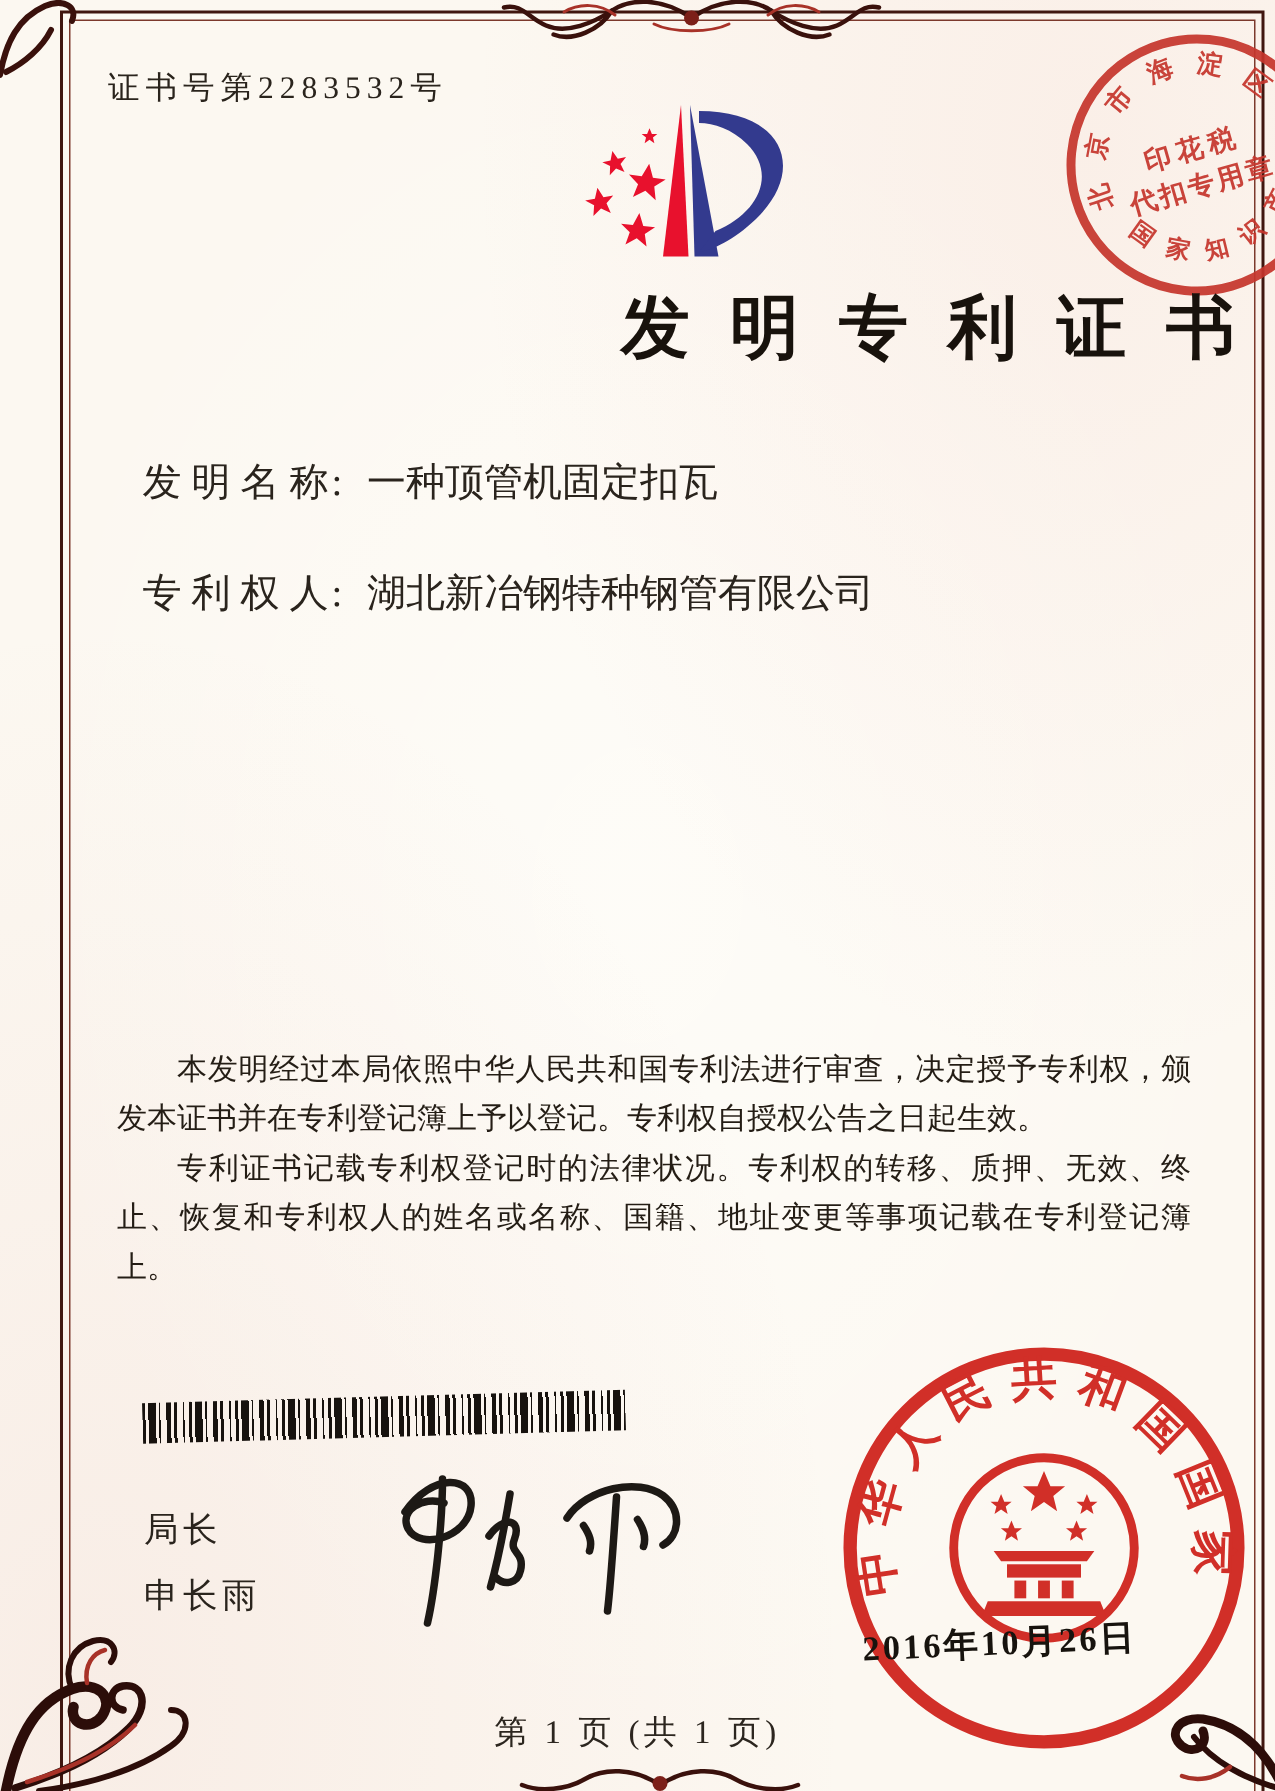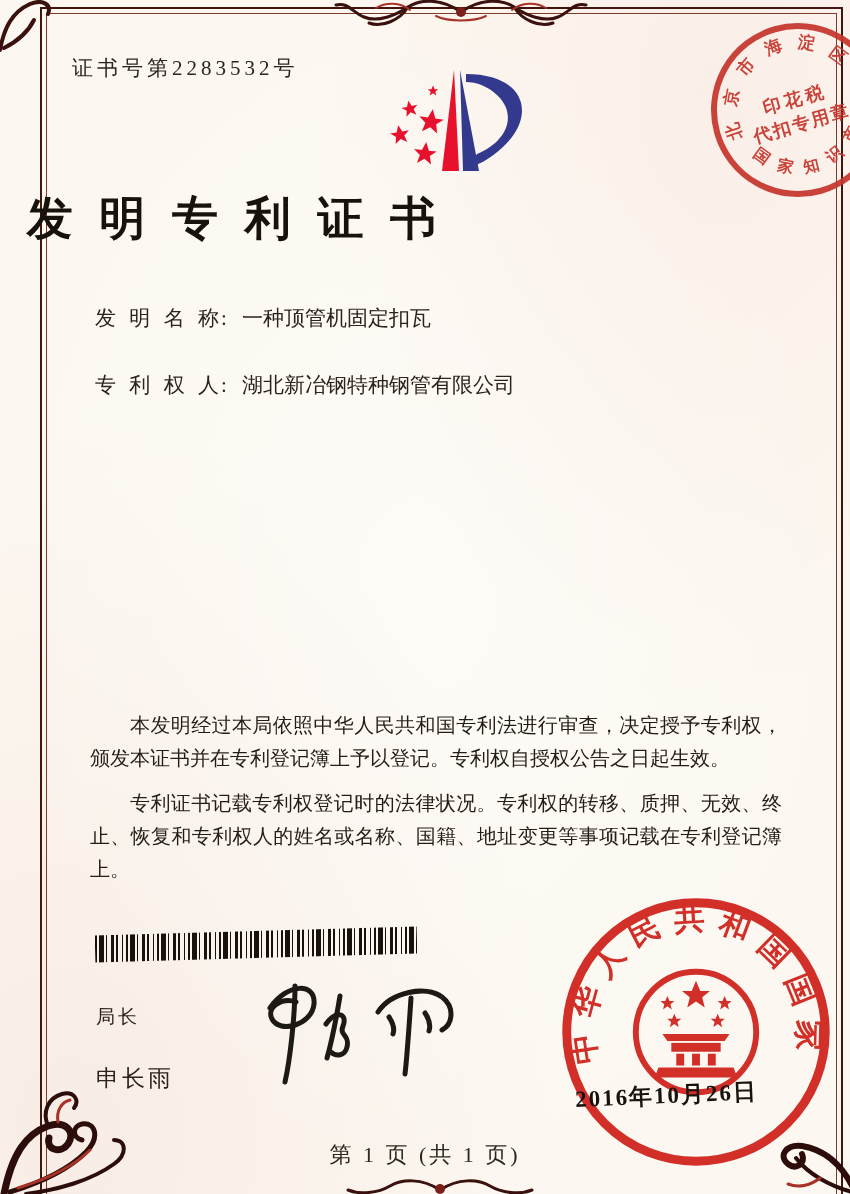--- a/index.html
+++ b/index.html
@@ -10,41 +10,41 @@
       radial-gradient(ellipse at 85% 8%, rgba(235,160,150,.10), transparent 40%),
       radial-gradient(ellipse at 8% 95%, rgba(215,140,130,.10), transparent 45%),
       radial-gradient(ellipse at 50% 50%, rgba(255,255,252,.6), transparent 70%);
     overflow:hidden;
     font-family:"Liberation Serif","DejaVu Serif",serif;
     color:#2a241d;
   }
   .frame-outer{position:absolute;top:7px;left:40px;right:7px;bottom:-2px;border:2px solid #40160f;pointer-events:none;}
   .frame-inner{position:absolute;top:13px;left:46px;right:13px;bottom:-2px;border:1px solid #7c392c;pointer-events:none;}
   .ornament{position:absolute;color:#3a110c;}
-  .cert-no{position:absolute;left:72px;top:54px;font-size:21px;letter-spacing:4px;}
+  .cert-no{position:absolute;left:72px;top:44px;font-size:21px;letter-spacing:4px;}
   .logo{position:absolute;left:338px;top:58px;}
-  .title{position:absolute;left:0;top:188px;width:100%;margin:0;text-align:left;
+  .title{position:absolute;left:0;top:188px;width:100%;margin:0;text-align:right;
     font-size:46px;font-weight:bold;letter-spacing:.58em;text-indent:.58em;color:#18120c;}
   .fields{position:absolute;left:95px;top:304px;right:55px;}
-  .field{margin-bottom:39px;font-size:21px;white-space:nowrap;}
+  .field{margin-bottom:39px;font-size:26px;white-space:nowrap;}
   .flabel{display:inline-block;width:124px;text-align:justify;text-align-last:justify;vertical-align:bottom;}
   .colon{margin:0 10px 0 2px;}
   .body-text{position:absolute;left:78px;top:697px;right:56px;text-align:justify;
     font-size:20px;line-height:33px;color:#241d15;}
-  .body-text p{margin:12px;text-indent:2em;}
+  .body-text p{margin:0;text-indent:2em;}
   .barcode{position:absolute;left:95px;top:931px;width:322px;height:27px;transform:rotate(-1.6deg);
     background:repeating-linear-gradient(90deg,
       #17120e 0 2px, transparent 2px 4px,
       #17120e 4px 9px, transparent 9px 11px,
       #17120e 11px 12px, transparent 12px 16px,
       #17120e 16px 19px, transparent 19px 21px,
       #17120e 21px 23px, transparent 23px 27px,
       #17120e 27px 28px, transparent 28px 31px);}
-  .officer-title{position:absolute;left:96px;top:1004px;font-size:19px;letter-spacing:3px;}
-  .officer-name{position:absolute;left:96px;top:1048px;font-size:23px;letter-spacing:3px;margin-top:15px;}
+  .officer-title{position:absolute;left:96px;top:1004px;font-size:23px;letter-spacing:3px;}
+  .officer-name{position:absolute;left:96px;top:1048px;font-size:23px;letter-spacing:3px;}
   .signature{position:absolute;left:228px;top:968px;}
   .seal{position:absolute;left:548px;top:884px;opacity:.94;}
   .seal-date{position:absolute;left:575px;top:1080px;font-size:23px;font-weight:bold;
     letter-spacing:2px;color:#17130e;transform:rotate(-2.5deg);z-index:5;}
   .tax-stamp{position:absolute;left:698px;top:10px;transform:rotate(-16deg);opacity:.92;}
   .footer{position:absolute;left:0;top:1140px;width:100%;text-align:center;
     font-size:22px;letter-spacing:3px;color:#2c261f;}
 </style>
 </head>
 <body>

